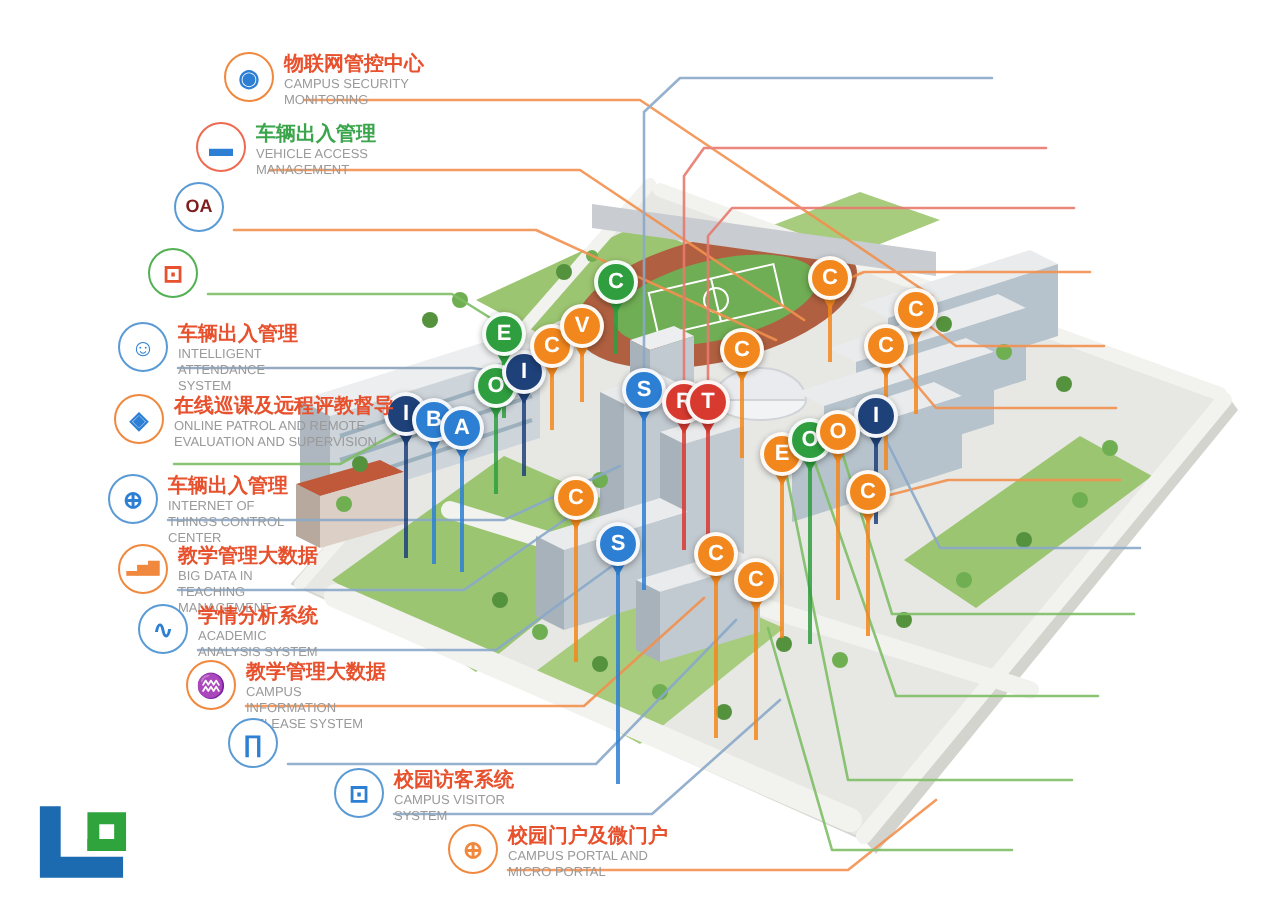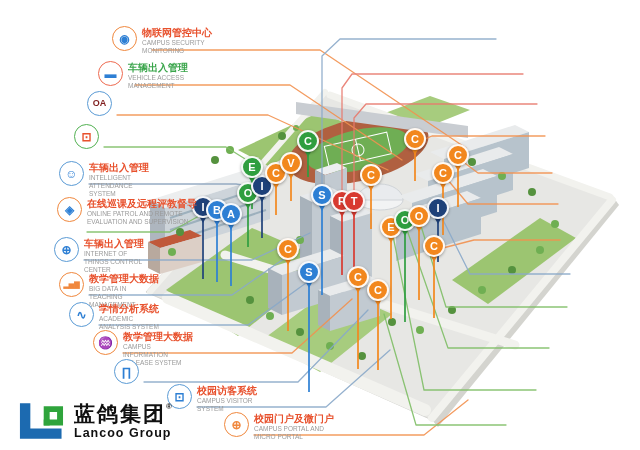--- a/index.html
+++ b/index.html
@@ -373,17 +373,13 @@
     </div>
   </div>
   </div>
 
 <div class="logo">
   <svg width="52" height="50" viewBox="0 0 70 52">
     <path d="M40,6 h26 v26 h-26 z M48,14 h10 v10 h-10 z" fill-rule="evenodd" fill="#2fa43c"></path>
     <polygon points="8,2 22,2 22,36 64,36 64,50 8,50" fill="#1c6ab0"></polygon>
     <rect x="40" y="24" width="8" height="8" fill="#2fa43c"></rect>
   </svg>
-  <div class="logo-text">
-    <div class="logo-cn"><span>蓝鸽集团</span><span class="reg">®</span></div>
-    <div class="logo-en">Lancoo Group</div>
-  </div>
 </div>
 
 </body></html>

